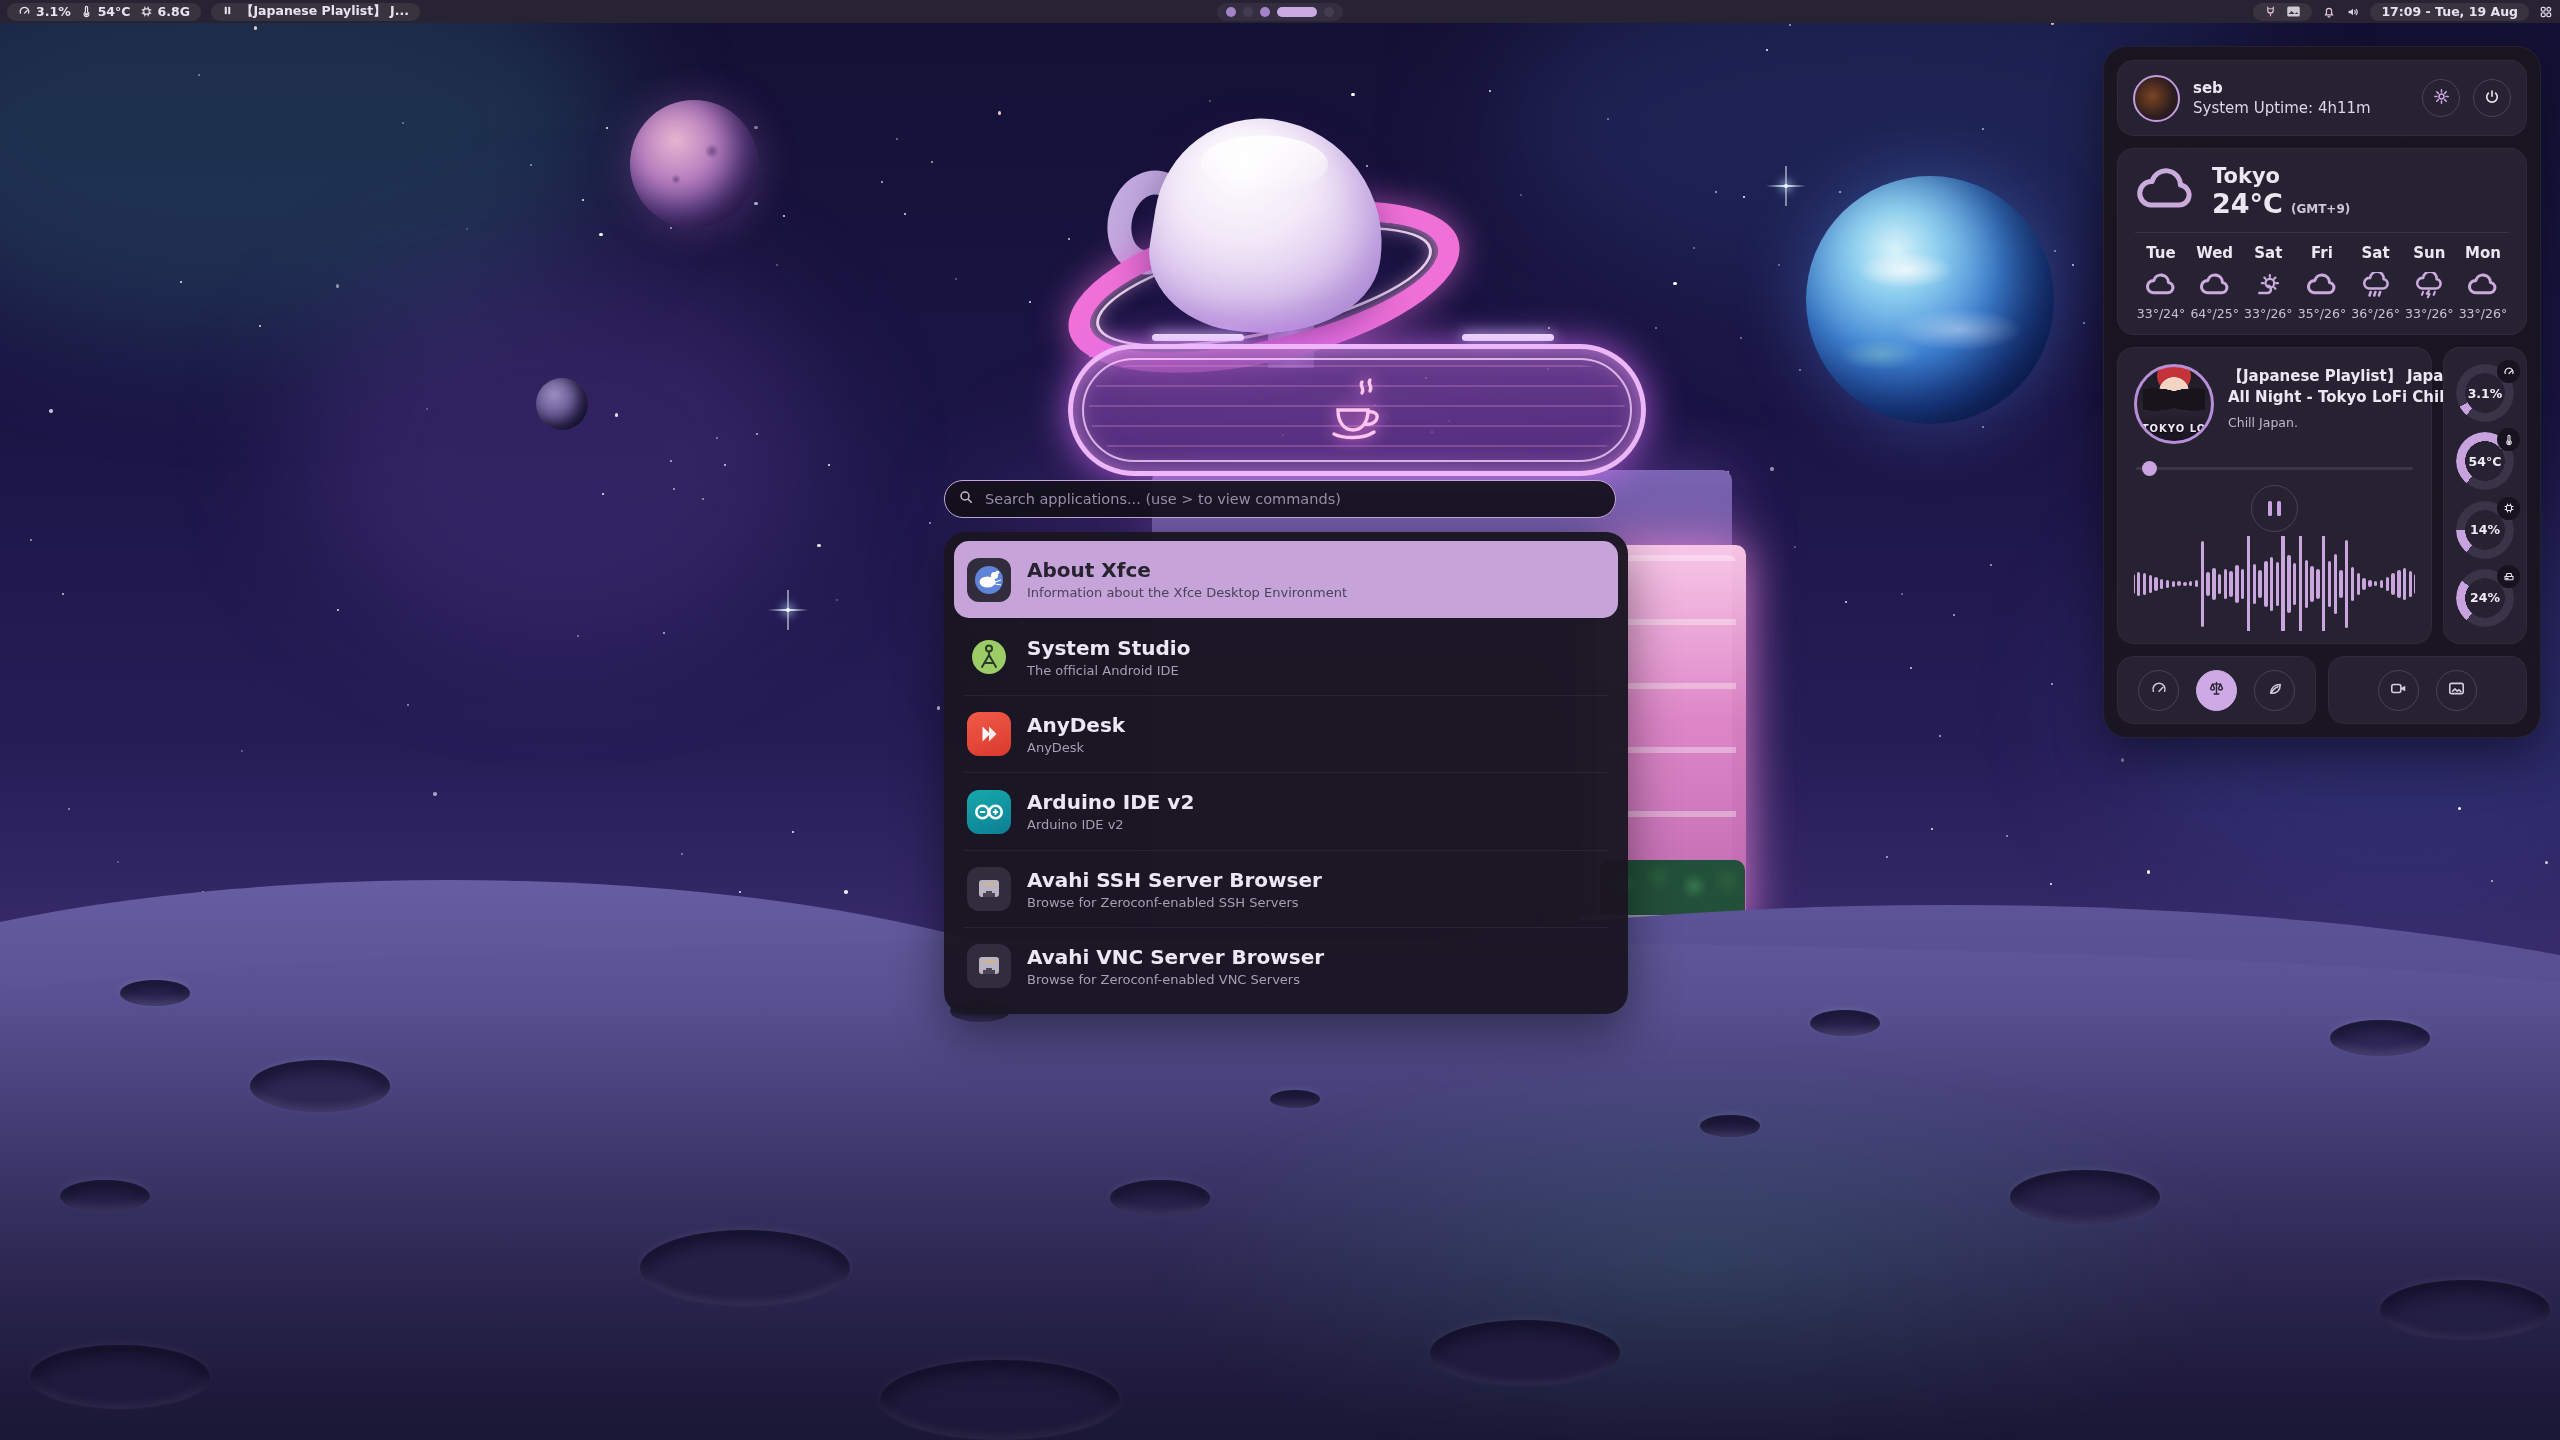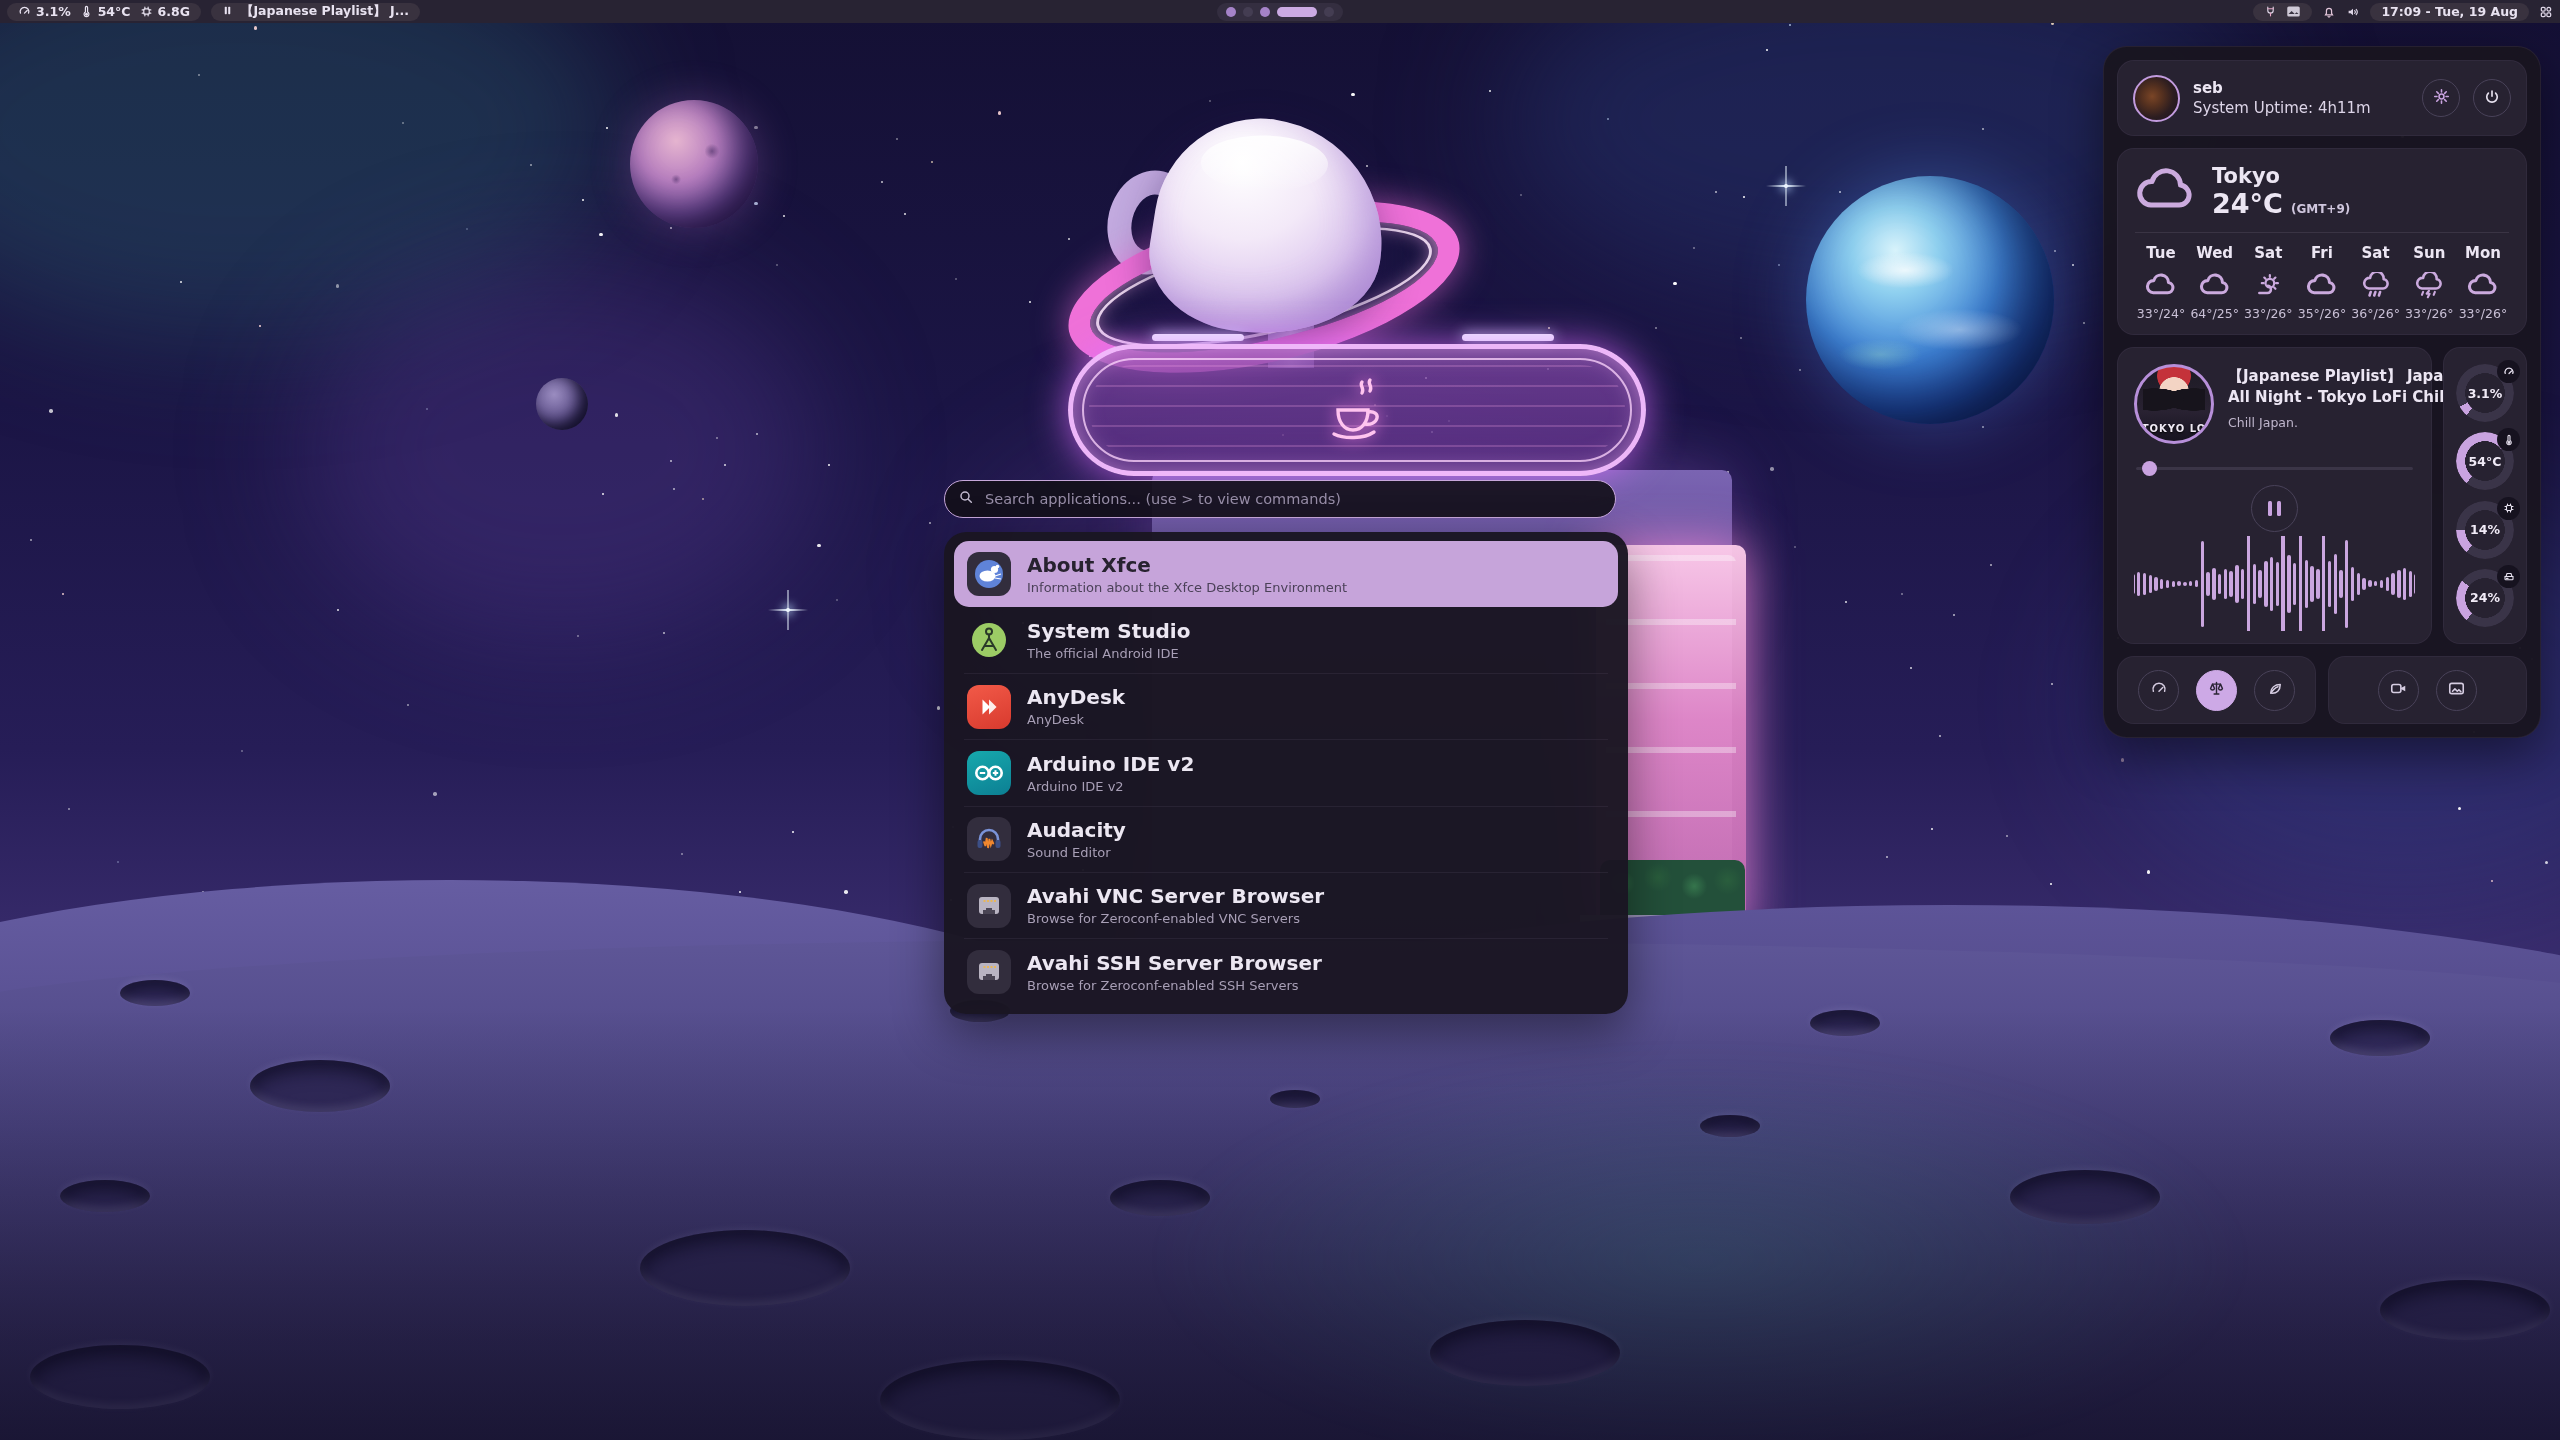--- a/index.html
+++ b/index.html
@@ -604,56 +604,42 @@
           <path d="M19.8 11h5.4M22.5 8.3v5.4" stroke-width="2"></path>
         </svg>
     </div>
     <div class="app-text">
       <div class="app-title">Arduino IDE v2</div>
       <div class="app-sub">Arduino IDE v2</div>
     </div>
   </div>
   <div class="app-row sep">
     <div class="app-icon tile-dark">
-      <svg width="34" height="34" viewBox="0 0 34 34" fill="none">
-          <path d="M8 22v-5a9 9 0 0 1 18 0v5" stroke="#7a93d8" stroke-width="2.6"></path>
-          <rect x="5.5" y="18" width="5" height="8" rx="2" fill="#3c4f86"></rect>
-          <rect x="23.5" y="18" width="5" height="8" rx="2" fill="#3c4f86"></rect>
-          <path d="M12 20l1.4 4 1.3-8 1.4 10 1.3-9 1.4 6 1.3-4 1.2 2.5" stroke="#f0872e" stroke-width="1.8" stroke-linecap="round"></path>
+      <svg width="30" height="30" viewBox="0 0 30 30">
+          <rect x="5" y="6" width="20" height="17" rx="3" fill="#b9b4c2"></rect>
+          <path d="M9 23v-4h3v-2h6v2h3v4z" fill="#4a4554"></path>
+          <path d="M9.5 9h2v2h-2zM13 9h2v2h-2zM16.5 9h2v2h-2zM20 9h2v2h-2z" fill="#e8b65a"></path>
         </svg>
     </div>
     <div class="app-text">
-      <div class="app-title">Audacity</div>
-      <div class="app-sub">Sound Editor</div>
+      <div class="app-title">Avahi SSH Server Browser</div>
+      <div class="app-sub">Browse for Zeroconf-enabled SSH Servers</div>
     </div>
   </div>
   <div class="app-row sep">
     <div class="app-icon tile-dark">
       <svg width="30" height="30" viewBox="0 0 30 30">
           <rect x="5" y="6" width="20" height="17" rx="3" fill="#b9b4c2"></rect>
           <path d="M9 23v-4h3v-2h6v2h3v4z" fill="#4a4554"></path>
           <path d="M9.5 9h2v2h-2zM13 9h2v2h-2zM16.5 9h2v2h-2zM20 9h2v2h-2z" fill="#e8b65a"></path>
         </svg>
     </div>
     <div class="app-text">
       <div class="app-title">Avahi VNC Server Browser</div>
       <div class="app-sub">Browse for Zeroconf-enabled VNC Servers</div>
-    </div>
-  </div>
-  <div class="app-row sep">
-    <div class="app-icon tile-dark">
-      <svg width="30" height="30" viewBox="0 0 30 30">
-          <rect x="5" y="6" width="20" height="17" rx="3" fill="#b9b4c2"></rect>
-          <path d="M9 23v-4h3v-2h6v2h3v4z" fill="#4a4554"></path>
-          <path d="M9.5 9h2v2h-2zM13 9h2v2h-2zM16.5 9h2v2h-2zM20 9h2v2h-2z" fill="#e8b65a"></path>
-        </svg>
-    </div>
-    <div class="app-text">
-      <div class="app-title">Avahi SSH Server Browser</div>
-      <div class="app-sub">Browse for Zeroconf-enabled SSH Servers</div>
     </div>
   </div>
 </div>
 
 <aside class="sidebar">
 
   <div class="card user-card">
     <div class="avatar"></div>
     <div class="user-texts">
       <div class="user-name">seb</div>

